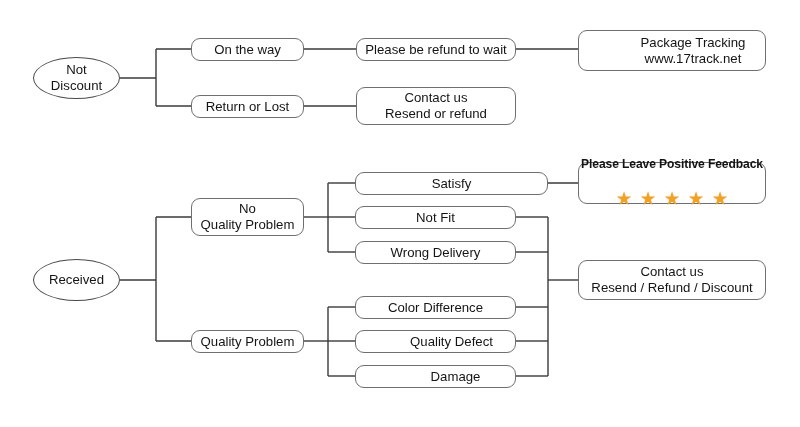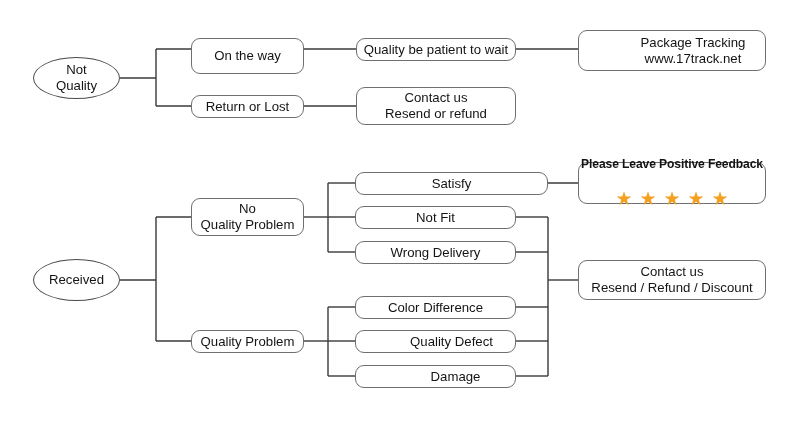--- a/index.html
+++ b/index.html
@@ -117,25 +117,25 @@
     <line x1="516" y1="217" x2="548" y2="217"></line>
     <line x1="516" y1="252" x2="548" y2="252"></line>
     <line x1="516" y1="307" x2="548" y2="307"></line>
     <line x1="516" y1="341" x2="548" y2="341"></line>
     <line x1="516" y1="376" x2="548" y2="376"></line>
     <line x1="548" y1="217" x2="548" y2="376"></line>
     <line x1="548" y1="280" x2="578" y2="280"></line>
   </svg>
 
   <div class="node ellipse" style="left:33px; top:57px; width:87px; height:42px;">Not
-Quality</div>
+Discount</div>
 
-  <div class="node pill" style="left:191px; top:38px; width:113px; height:36px;">On the way</div>
+  <div class="node pill" style="left:191px; top:38px; width:113px; height:23px;">On the way</div>
 
-  <div class="node pill" style="left:356px; top:38px; width:160px; height:23px;">Quality be patient to wait</div>
+  <div class="node pill" style="left:356px; top:38px; width:160px; height:23px;">Please be refund to wait</div>
 
   <div class="node pill" style="left:578px; top:30px; width:188px; height:41px;padding-left:42px;">Package Tracking
 www.17track.net</div>
 
   <div class="node pill" style="left:191px; top:95px; width:113px; height:23px;">Return or Lost</div>
 
   <div class="node pill" style="left:356px; top:87px; width:160px; height:38px;">Contact us
 Resend or refund</div>
 
   <div class="node ellipse" style="left:33px; top:259px; width:87px; height:42px;">Received</div>

